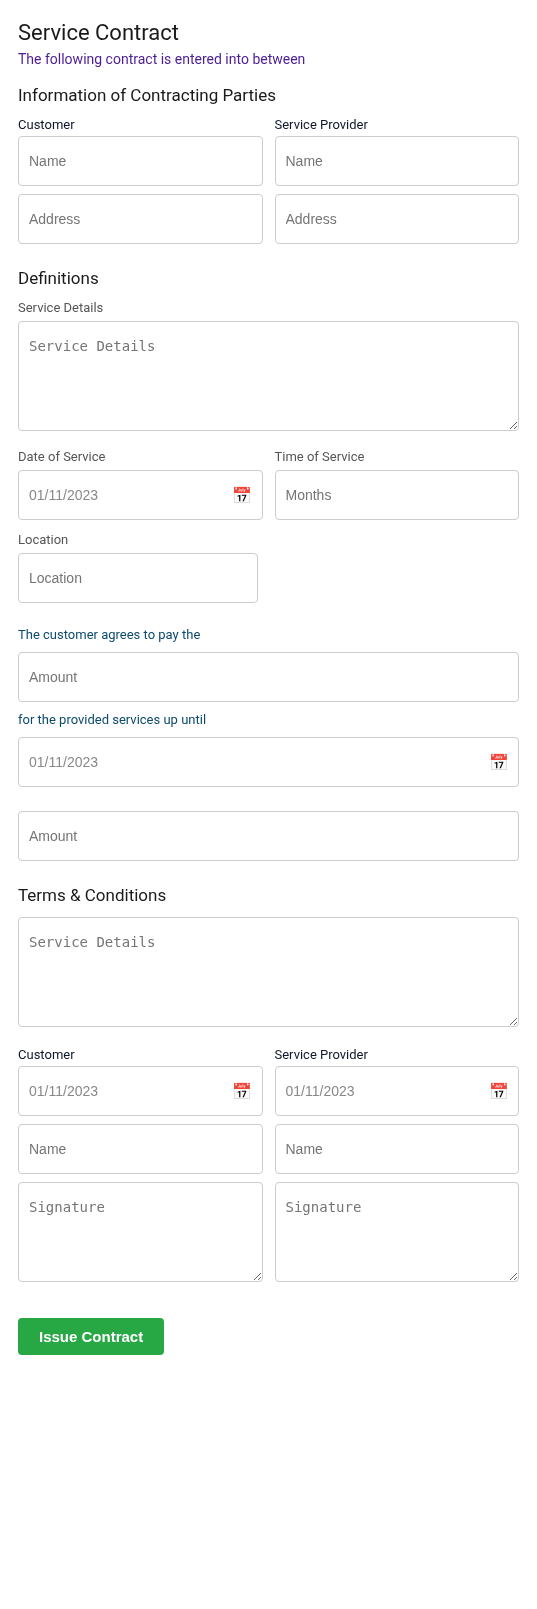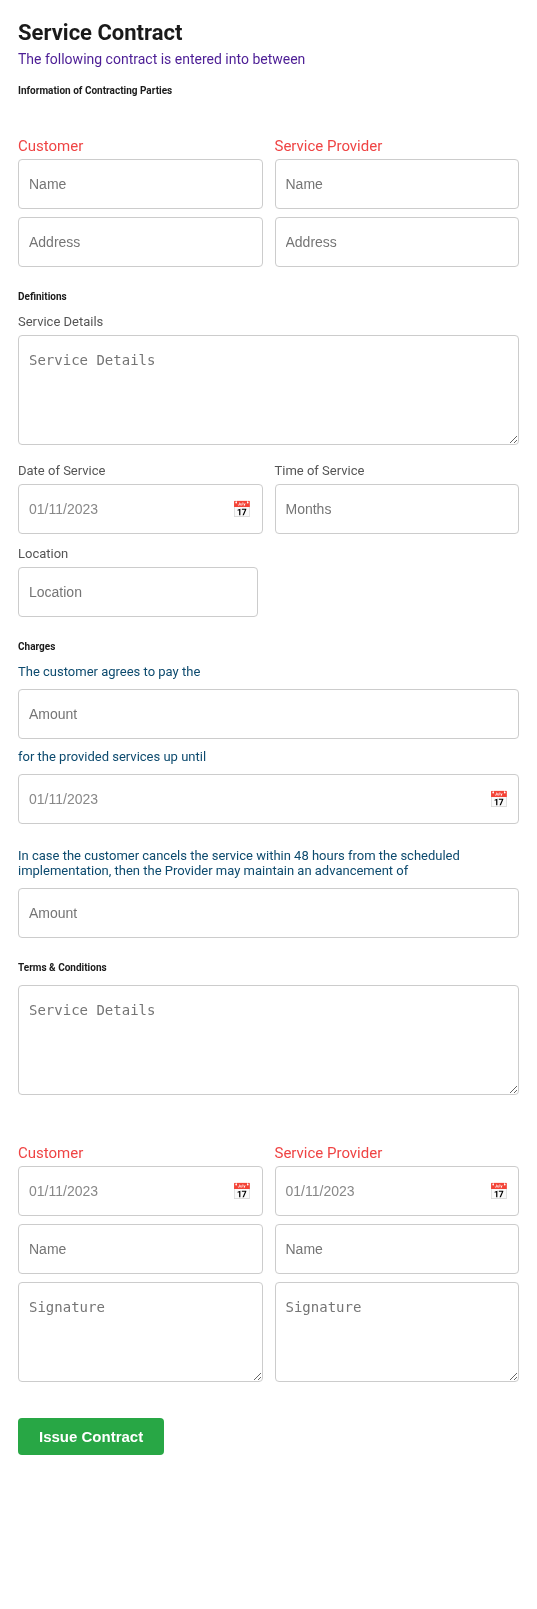--- a/index.html
+++ b/index.html
@@ -11,52 +11,51 @@
     body {
       font-family: -apple-system, BlinkMacSystemFont, 'Segoe UI', Roboto, sans-serif;
       background: #ffffff;
       color: #1a1a1a;
       width: 537px;
       padding: 20px 18px;
     }
 
     .page-title {
       font-size: 22px;
-      font-weight: 700;
+      font-weight: 400;
       margin-bottom: 6px;
     }
 
     .page-subtitle {
       font-size: 14px;
       color: #4c1d95;
       margin-bottom: 18px;
     }
 
     .section-heading {
-      font-size: 10px;
-      font-weight: 700;
+      font-size: 17px;
+      font-weight: 400;
       margin-bottom: 12px;
     }
 
     .section {
       margin-bottom: 24px;
     }
 
     .two-col {
       display: grid;
       grid-template-columns: 1fr 1fr;
       gap: 12px;
       margin-bottom: 12px;
     }
 
     .col-label {
-      font-size: 15px;
-      color: #ef4444;
+      font-size: 13px;
+      color: #0f172a;
       margin-bottom: 4px;
-      margin-top: 29px;
     }
 
     input[type="text"],
     input[type="date"],
     textarea {
       width: 100%;
       border: 1px solid #ccc;
       border-radius: 4px;
       padding: 16px 10px;
       font-size: 14px;
@@ -164,33 +163,31 @@
   </div>
 
   <div class="field-group" style="margin-top:12px;">
     <div class="field-label">Location</div>
     <input type="text" style="width: 240px;" placeholder="Location">
   </div>
 </div>
 
 
 <div class="section">
-  <h2 class="section-heading">Charges</h2>
   <p class="body-text">The customer agrees to pay the</p>
   <input type="text" style="margin-bottom: 10px;" placeholder="Amount">
   <p class="body-text">for the provided services up until</p>
   <div class="date-input-wrapper">
     <input type="text" value="01/11/2023" style="">
     <span class="calendar-icon">📅</span>
   </div>
 </div>
 
 
 <div class="section">
-  <p class="body-text">In case the customer cancels the service within 48 hours from the scheduled implementation, then the Provider may maintain an advancement of</p>
   <input type="text" placeholder="Amount" style="">
 </div>
 
 
 <div class="section">
   <h2 class="section-heading">Terms &amp; Conditions</h2>
   <textarea placeholder="Service Details" style=""></textarea>
 
   <div class="two-col" style="margin-top:16px;">
     <div>

